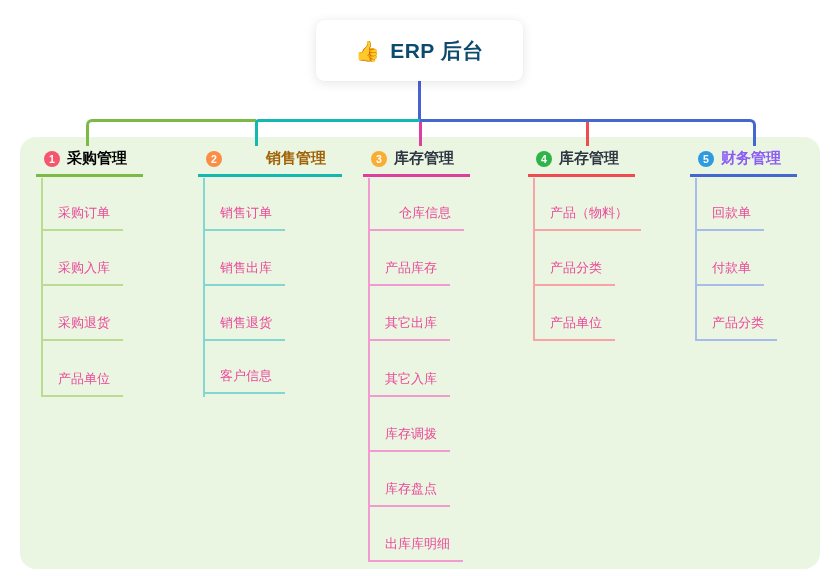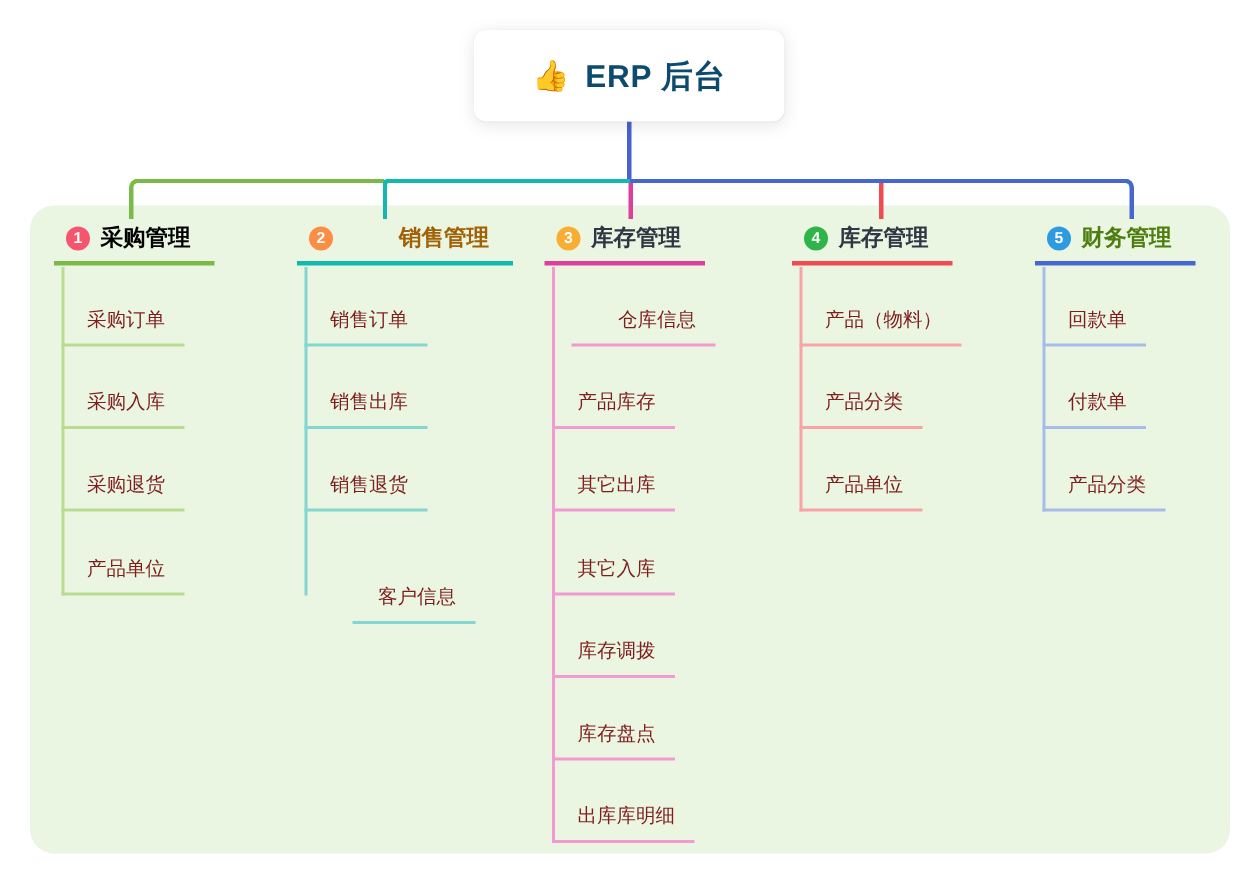--- a/index.html
+++ b/index.html
@@ -27,21 +27,21 @@
     padding:0 16px 6px 8px;border-bottom:3px solid #000;white-space:nowrap;z-index:2;
   }
   .branch-label{font-size:15px;font-weight:600;color:#2e3743;}
   .badge{
     width:16px;height:16px;border-radius:50%;flex:0 0 16px;
     color:#fff;font-size:10.5px;font-weight:600;line-height:16px;text-align:center;
   }
   .child-node{
     position:absolute;box-sizing:border-box;height:27px;
     padding:0 13px 0 17px;border-bottom:2px solid #000;
-    font-size:13px;color:#7f1d1d;white-space:nowrap;z-index:2;
+    font-size:13px;color:#ec4899;white-space:nowrap;z-index:2;
   }
   .spine{position:absolute;width:2px;z-index:1;}
 </style>
 </head>
 <body>
 
 <div id="stage">
   <div id="panel" style="background: rgb(234, 246, 226);"></div>
 
   <div id="root-node">
@@ -68,43 +68,43 @@
       <div class="child-node" style="left: 41px; top: 314.4px; border-bottom-color: rgb(185, 220, 146);">采购退货</div>
       <div class="child-node" style="left: 41px; top: 369.6px; border-bottom-color: rgb(185, 220, 146);">产品单位</div>
       <div class="branch-header" style="left: 198px; border-bottom-color: rgb(19, 185, 175);">
         <span class="badge" style="background: rgb(251, 141, 69);">2</span>
         <span class="branch-label" style="color: #a16207; margin-left: 37px;">销售管理</span>
       </div>
       <div class="spine" style="left: 203px; top: 178px; height: 218.6px; background: rgb(132, 214, 208);"></div>
       <div class="child-node" style="left: 203px; top: 204px; border-bottom-color: rgb(132, 214, 208);">销售订单</div>
       <div class="child-node" style="left: 203px; top: 259.2px; border-bottom-color: rgb(132, 214, 208);">销售出库</div>
       <div class="child-node" style="left: 203px; top: 314.4px; border-bottom-color: rgb(132, 214, 208);">销售退货</div>
-      <div class="child-node" style="left: 203px; top: 389px; border-bottom-color: rgb(132, 214, 208); margin-left: 32px;">客户信息</div>
+      <div class="child-node" style="left: 203px; top: 367px; border-bottom-color: rgb(132, 214, 208);">客户信息</div>
       <div class="branch-header" style="left: 363px; border-bottom-color: rgb(221, 63, 159);">
         <span class="badge" style="background: rgb(249, 173, 50);">3</span>
         <span class="branch-label" style="color: rgb(46, 55, 67);">库存管理</span>
       </div>
       <div class="spine" style="left: 368px; top: 178px; height: 384.2px; background: rgb(242, 154, 210);"></div>
-      <div class="child-node" style="left: 381px; top: 204px; border-bottom-color: rgb(242, 154, 210); padding-left: 31px;">仓库信息</div>
+      <div class="child-node" style="left: 368px; top: 204px; border-bottom-color: rgb(242, 154, 210); padding-left: 31px;">仓库信息</div>
       <div class="child-node" style="left: 368px; top: 259.2px; border-bottom-color: rgb(242, 154, 210);">产品库存</div>
       <div class="child-node" style="left: 368px; top: 314.4px; border-bottom-color: rgb(242, 154, 210);">其它出库</div>
       <div class="child-node" style="left: 368px; top: 369.6px; border-bottom-color: rgb(242, 154, 210);">其它入库</div>
       <div class="child-node" style="left: 368px; top: 424.8px; border-bottom-color: rgb(242, 154, 210);">库存调拨</div>
       <div class="child-node" style="left: 368px; top: 480px; border-bottom-color: rgb(242, 154, 210);">库存盘点</div>
       <div class="child-node" style="left: 368px; top: 535.2px; border-bottom-color: rgb(242, 154, 210);">出库库明细</div>
       <div class="branch-header" style="left: 528px; border-bottom-color: rgb(239, 75, 82);">
         <span class="badge" style="background: rgb(47, 180, 74);">4</span>
         <span class="branch-label" style="color: rgb(46, 55, 67);">库存管理</span>
       </div>
       <div class="spine" style="left: 533px; top: 178px; height: 163.4px; background: rgb(249, 163, 167);"></div>
       <div class="child-node" style="left: 533px; top: 204px; border-bottom-color: rgb(249, 163, 167);">产品（物料）</div>
       <div class="child-node" style="left: 533px; top: 259.2px; border-bottom-color: rgb(249, 163, 167);">产品分类</div>
       <div class="child-node" style="left: 533px; top: 314.4px; border-bottom-color: rgb(249, 163, 167);">产品单位</div>
       <div class="branch-header" style="left: 690px; border-bottom-color: rgb(68, 104, 207);">
         <span class="badge" style="background: rgb(46, 154, 224);">5</span>
-        <span class="branch-label" style="color: #4d7c0f;">财务管理</span>
+        <span class="branch-label" style="color: #8b5cf6;">财务管理</span>
       </div>
       <div class="spine" style="left: 695px; top: 178px; height: 163.4px; background: rgb(168, 188, 233);"></div>
       <div class="child-node" style="left: 695px; top: 204px; border-bottom-color: rgb(168, 188, 233);">回款单</div>
       <div class="child-node" style="left: 695px; top: 259.2px; border-bottom-color: rgb(168, 188, 233);">付款单</div>
       <div class="child-node" style="left: 695px; top: 314.4px; border-bottom-color: rgb(168, 188, 233);">产品分类</div>
     </div>
 </div>
 
 </body></html>

